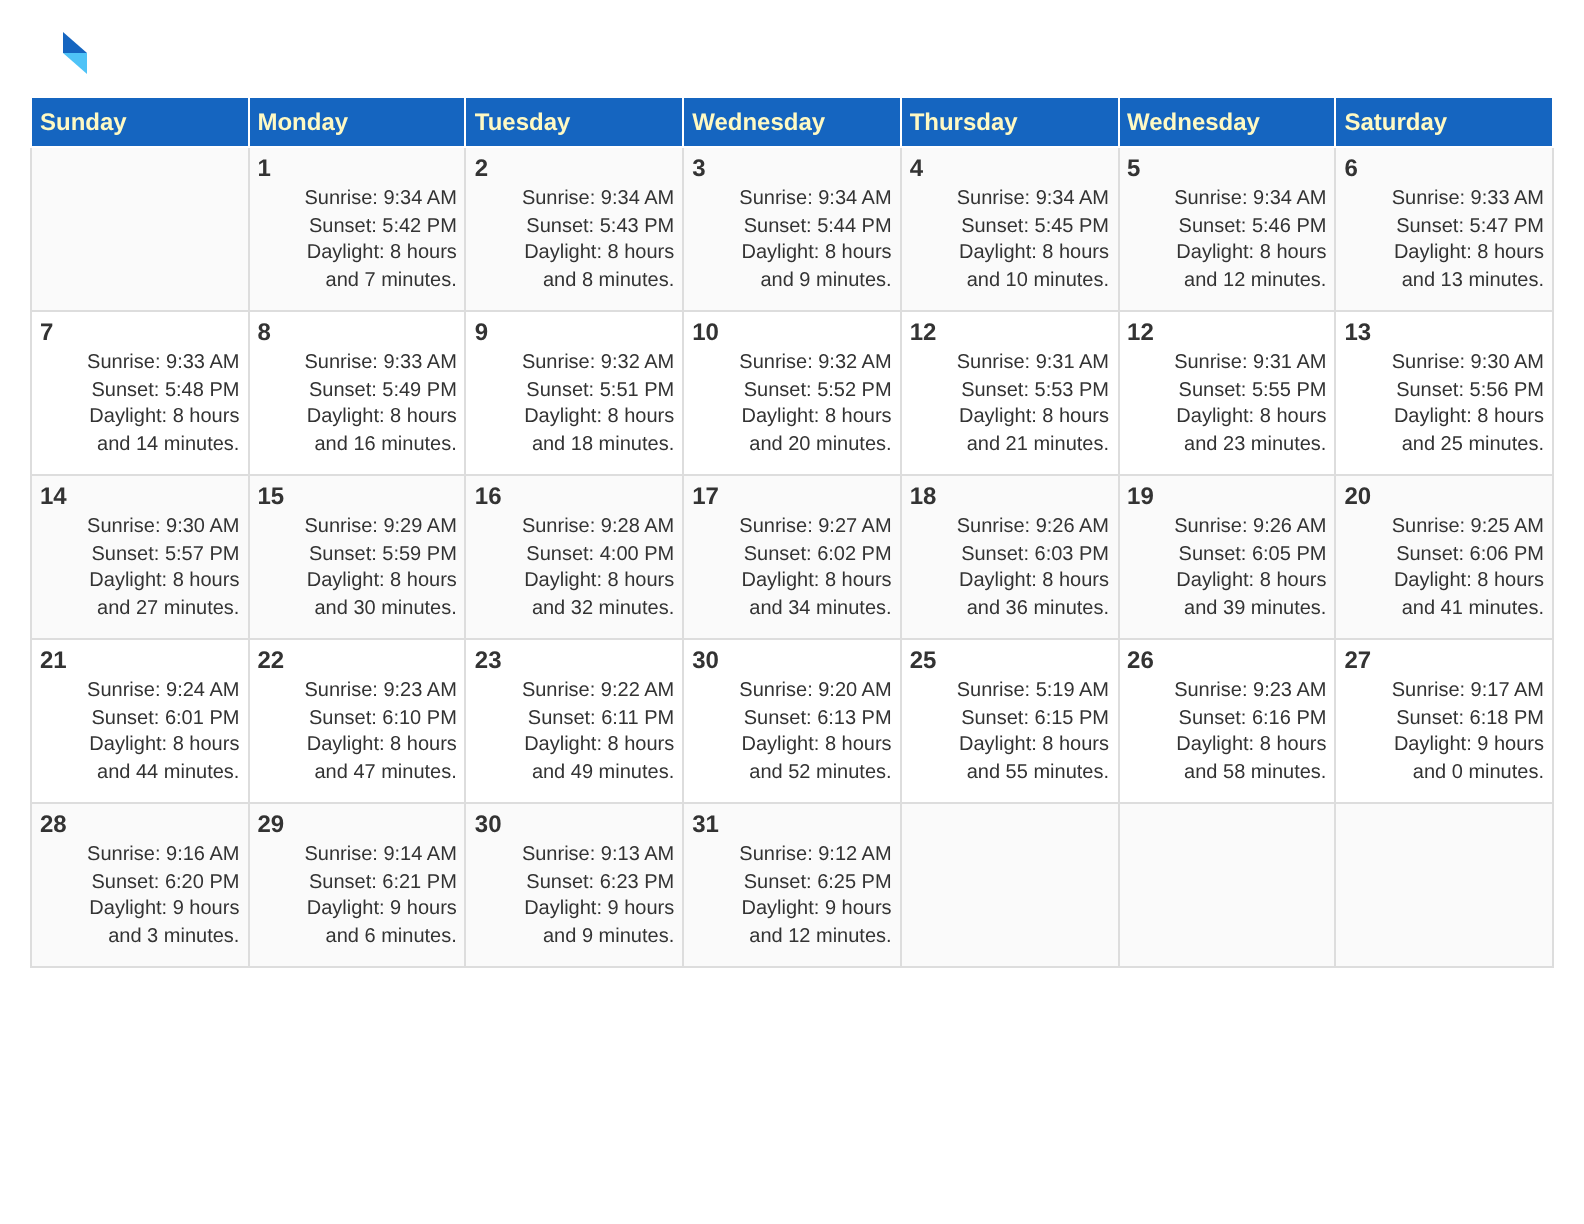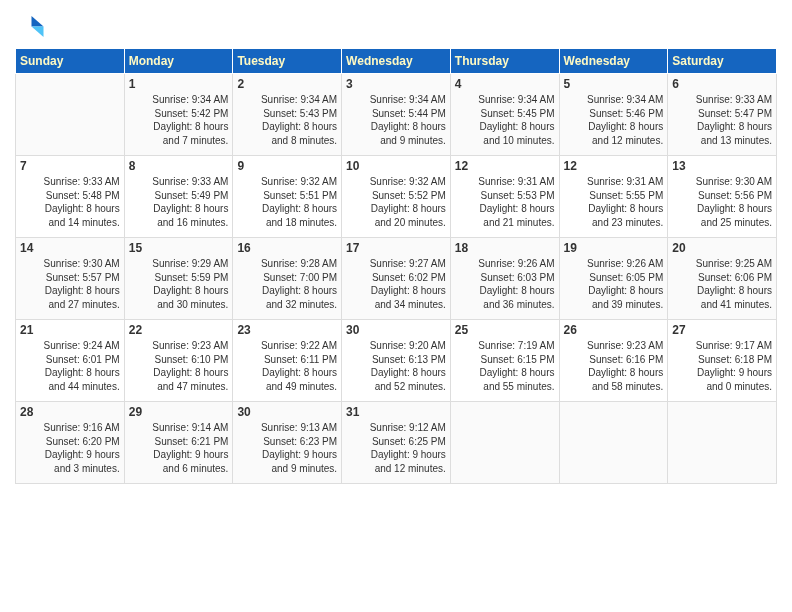--- a/index.html
+++ b/index.html
@@ -243,21 +243,21 @@
           <td>
             <span class="day-number">15</span>
             <div class="day-info" style="white-space: pre-line;">Sunrise: 9:29 AM
 Sunset: 5:59 PM
 Daylight: 8 hours
 and 30 minutes.</div>
           </td>
           <td>
             <span class="day-number">16</span>
             <div class="day-info" style="white-space: pre-line;">Sunrise: 9:28 AM
-Sunset: 7:00 PM
+Sunset: 4:00 PM
 Daylight: 8 hours
 and 32 minutes.</div>
           </td>
           <td>
             <span class="day-number">17</span>
             <div class="day-info" style="white-space: pre-line;">Sunrise: 9:27 AM
 Sunset: 6:02 PM
 Daylight: 8 hours
 and 34 minutes.</div>
           </td>
@@ -307,21 +307,21 @@
           </td>
           <td>
             <span class="day-number">30</span>
             <div class="day-info" style="white-space: pre-line;">Sunrise: 9:20 AM
 Sunset: 6:13 PM
 Daylight: 8 hours
 and 52 minutes.</div>
           </td>
           <td>
             <span class="day-number">25</span>
-            <div class="day-info" style="white-space: pre-line;">Sunrise: 7:19 AM
+            <div class="day-info" style="white-space: pre-line;">Sunrise: 5:19 AM
 Sunset: 6:15 PM
 Daylight: 8 hours
 and 55 minutes.</div>
           </td>
           <td>
             <span class="day-number">26</span>
             <div class="day-info" style="white-space: pre-line;">Sunrise: 9:23 AM
 Sunset: 6:16 PM
 Daylight: 8 hours
 and 58 minutes.</div>

